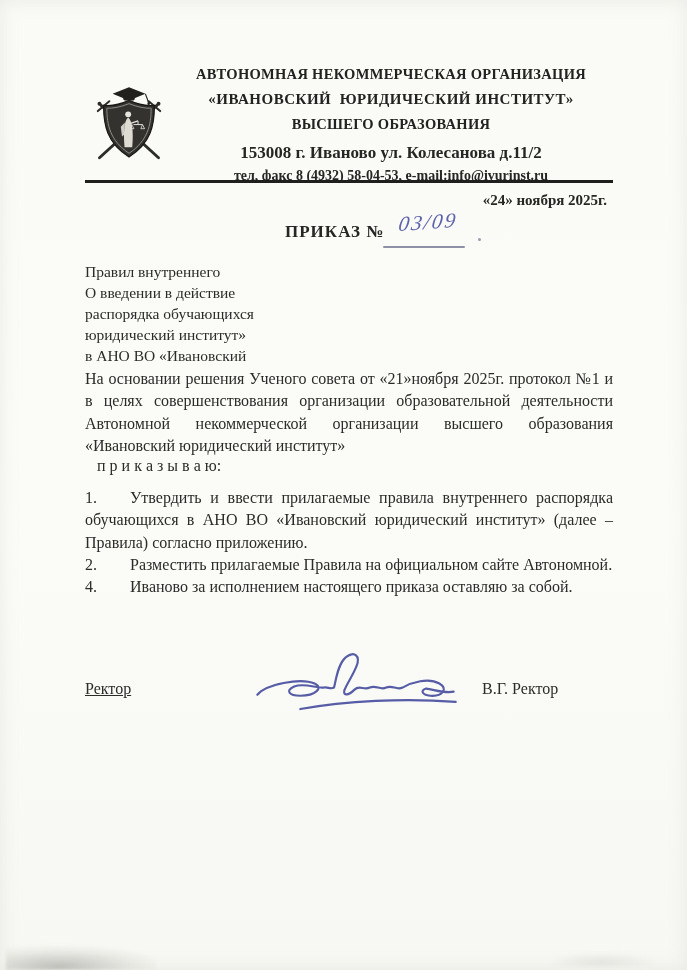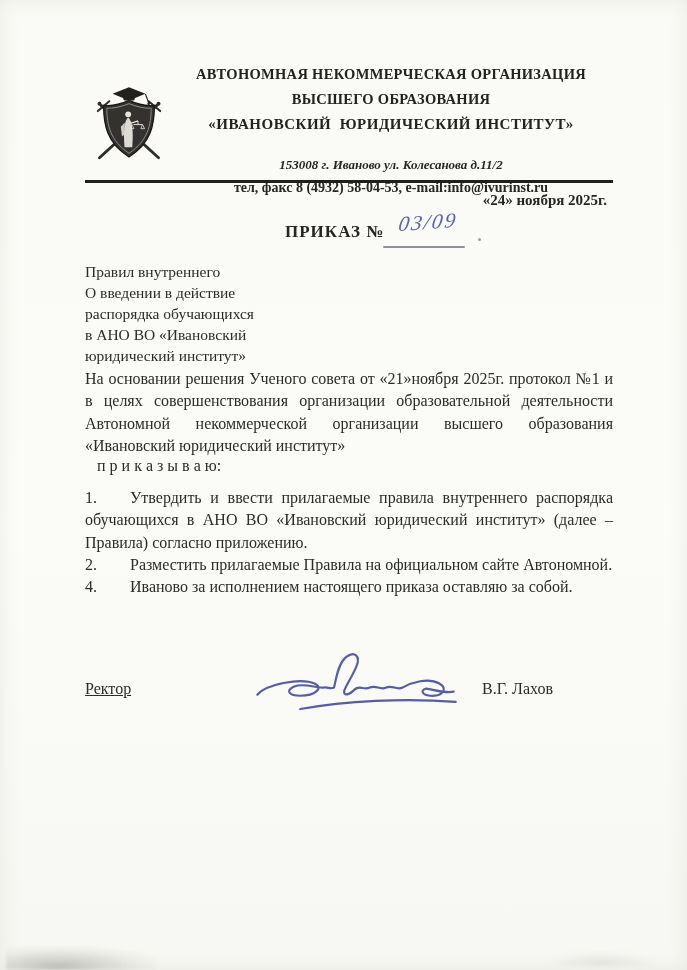--- a/index.html
+++ b/index.html
@@ -12,21 +12,21 @@
     color:#2b2b29;
     overflow:hidden;
     box-shadow:inset 0 0 18px rgba(190,190,182,.25);
   }
   
   .logo{position:absolute;left:88px;top:84px;width:82px;height:82px;}
   .lh-text{position:absolute;left:168px;top:62px;width:446px;text-align:center;}
   .lh-line{font-weight:bold;white-space:pre-wrap;}
   .org1,.org2{font-size:14.5px;letter-spacing:.3px;line-height:25px;color:#222220;}
   .org3{font-size:15px;letter-spacing:.5px;line-height:25px;color:#222220;}
-  .addr{font-size:13px;line-height:23px;margin-top:16px;color:#262624;font-style:italic;}
+  .addr{font-size:17px;line-height:23px;margin-top:4px;color:#262624;}
   .contacts{font-size:14px;line-height:23px;color:#262624;}
   .rule{position:absolute;left:85px;top:180px;width:528px;height:3px;background:#1f1f1d;}
   
   .date{position:absolute;top:192px;right:80px;font-size:15px;font-weight:bold;color:#262624;}
   .order-title{position:absolute;left:285px;top:222px;font-size:17px;font-weight:bold;letter-spacing:1px;color:#262624;}
   .hand-number{
     position:absolute;left:388px;top:210px;width:80px;
     font-size:21px;font-style:italic;color:#5d63ab;
     transform:skewX(-12deg) rotate(-4deg);
     letter-spacing:2px;text-align:center;
@@ -87,39 +87,39 @@
         <polygon points="30,12 50,4 70,12 50,20" fill="#23211e"></polygon>
         <rect x="43" y="15" width="14" height="5" rx="2" fill="#23211e"></rect>
         <line x1="70" y1="12" x2="74" y2="23" stroke="#23211e" stroke-width="1.4"></line>
         <circle cx="74" cy="24" r="1.6" fill="#23211e"></circle>
       </g>
     </svg>
   </div>
 
   <div class="lh-text">
     <div class="lh-line org1">АВТОНОМНАЯ НЕКОММЕРЧЕСКАЯ ОРГАНИЗАЦИЯ</div>
+    <div class="lh-line org3">«ИВАНОВСКИЙ  ЮРИДИЧЕСКИЙ ИНСТИТУТ»</div>
     <div class="lh-line org2">ВЫСШЕГО ОБРАЗОВАНИЯ</div>
-    <div class="lh-line org3">«ИВАНОВСКИЙ  ЮРИДИЧЕСКИЙ ИНСТИТУТ»</div>
     <div class="lh-line addr">153008 г. Иваново ул. Колесанова д.11/2</div>
     <div class="lh-line contacts">тел, факс 8 (4932) 58-04-53, e-mail:info@ivurinst.ru</div>
   </div>
   <div class="rule"></div>
 
   <div class="date">«24» ноября 2025г.</div>
   <div class="order-title">ПРИКАЗ №</div>
   <div class="hand-number">03/09</div>
   <div class="hand-underline"></div>
   <div class="hand-dot"></div>
 
   <div class="subject">
     <div>Правил внутреннего</div>
     <div>О введении в действие</div>
     <div>распорядка обучающихся</div>
+    <div>юридический институт»</div>
     <div>в АНО ВО «Ивановский</div>
-    <div>юридический институт»</div>
   </div>
 
   <div class="preamble">На основании решения Ученого совета от «21»ноября 2025г. протокол №1 и в целях совершенствования организации образовательной деятельности Автономной некоммерческой организации высшего образования «Ивановский юридический институт»</div>
 
   <div class="decree">п р и к а з ы в а ю:</div>
 
   <div class="items">
     <div class="item"><span class="num">1.</span><span>Утвердить и ввести прилагаемые правила внутреннего распорядка обучающихся в АНО ВО «Ивановский юридический институт» (далее – Правила) согласно приложению.</span></div>
     <div class="item"><span class="num">2.</span><span>Разместить прилагаемые Правила на официальном сайте Автономной.</span></div>
     <div class="item"><span class="num">4.</span><span>Иваново за исполнением настоящего приказа оставляю за собой.</span></div>
@@ -127,17 +127,17 @@
 
   <div class="sig-position">Ректор</div>
   <div class="sig-scribble">
     <svg viewBox="0 0 220 75" width="225" height="78" aria-hidden="true">
       <g fill="none" stroke="#565ca6" stroke-width="2.1" stroke-linecap="round">
         <path d="M14 48 C 22 38, 56 31, 70 37 C 79 41, 71 49, 56 49 C 45 49, 41 44, 50 40 C 60 36, 72 42, 79 41 C 83 40, 85 43, 89 41 C 91 33, 93 17, 101 11 C 109 5, 115 10, 111 20 C 107 30, 101 38, 99 44 C 98 50, 104 48, 109 43 C 114 38, 118 44, 124 41 C 130 38, 134 44, 140 41 C 146 38, 150 44, 156 41 C 165 36, 181 31, 192 37 C 201 42, 195 50, 183 49 C 175 48, 173 44, 179 42 C 187 43, 197 47, 206 45"></path>
         <path d="M56 62 C 100 54, 158 51, 208 55"></path>
       </g>
     </svg>
   </div>
-  <div class="sig-name">В.Г. Лахов</div>
+  <div class="sig-name">В.Г. Ректор</div>
 
   <div class="smudge-bl"></div>
   <div class="smudge-br"></div>
 </div>
 
 </body></html>

